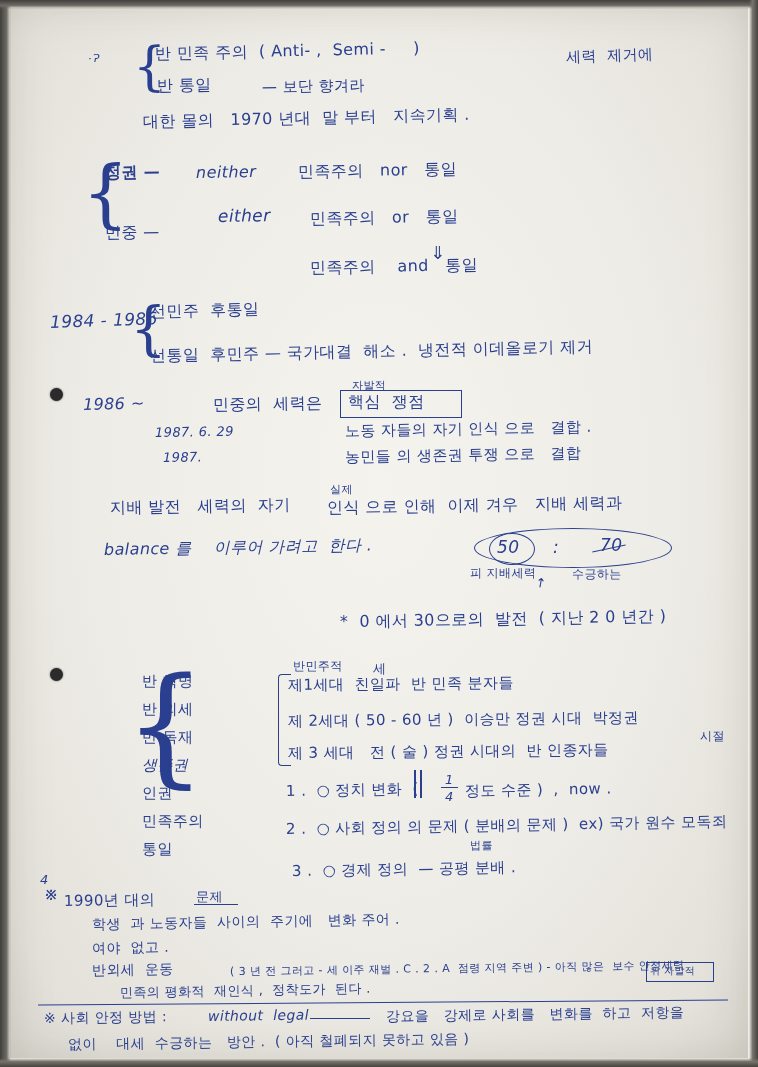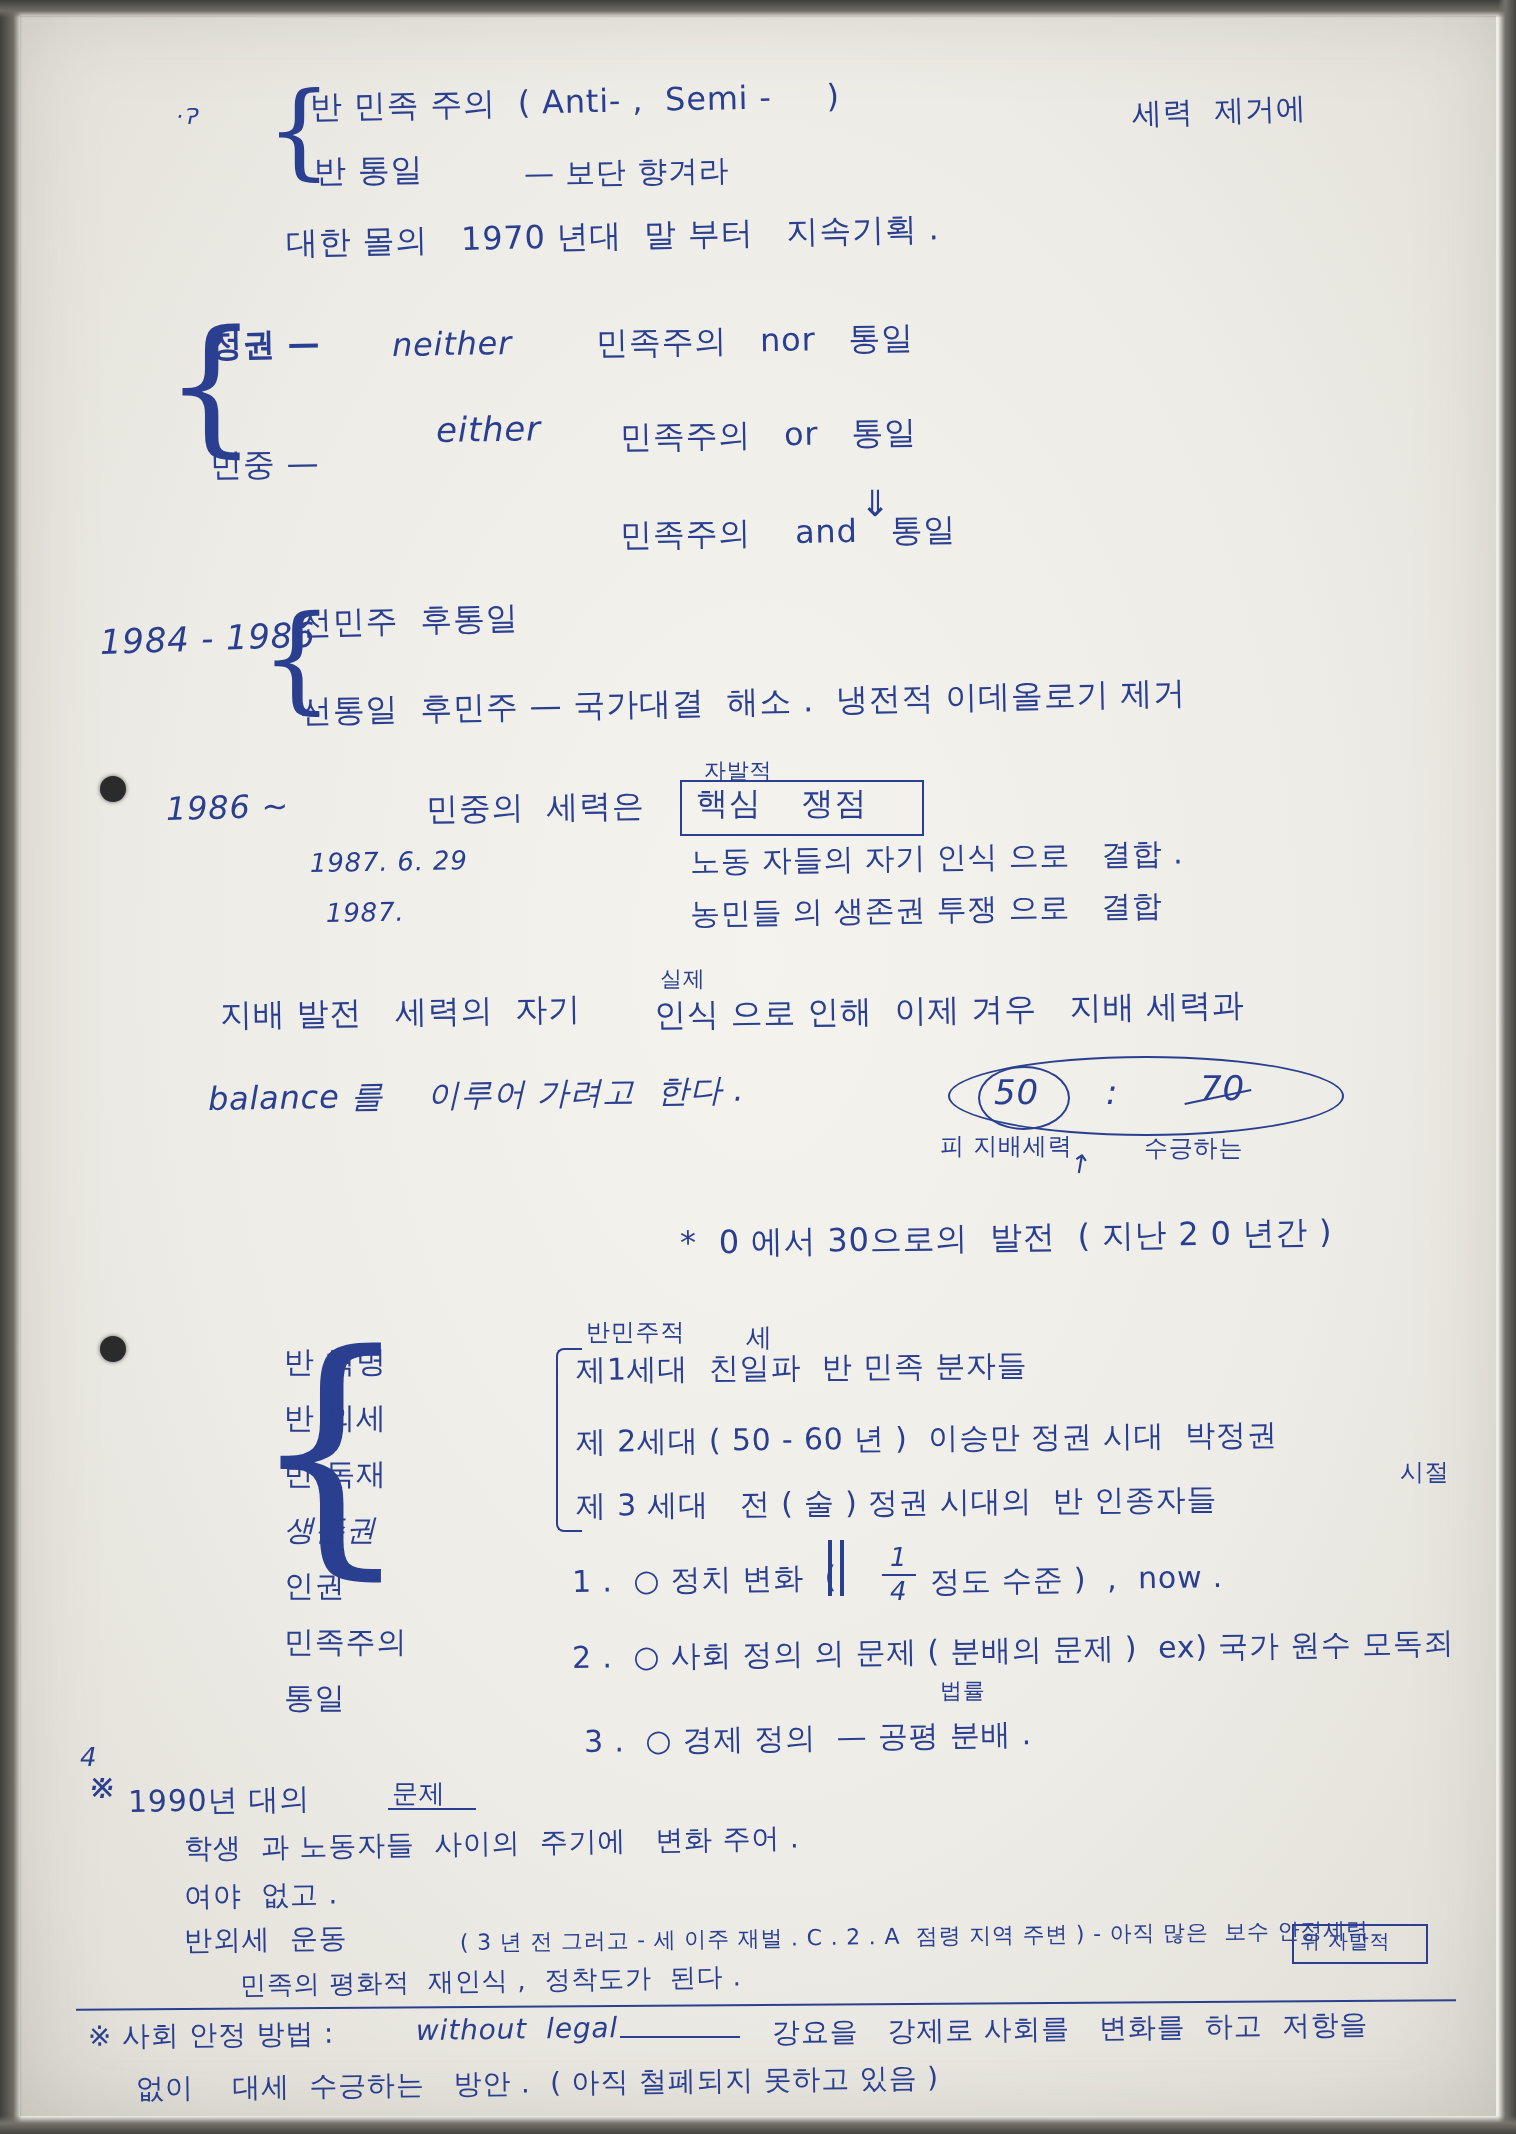--- a/index.html
+++ b/index.html
@@ -149,21 +149,21 @@
 
   <div class="hw s17" style="left:50px; top:312px; transform:rotate(-2deg);">1984 - 1986</div>
   <div class="brace" style="left:130px; top:300px; font-size:58px;">{</div>
   <div class="hw ko s16" style="left:150px; top:302px; transform:rotate(-1.5deg);">선민주  후통일</div>
   <div class="hw ko s16" style="left:150px; top:346px; transform:rotate(-1.2deg);">선통일  후민주 — 국가대결  해소 .  냉전적 이데올로기 제거</div>
 
   <div class="hw s16" style="left:83px; top:395px; transform:rotate(-1.5deg);">1986 ~</div>
   <div class="hw ko s16" style="left:213px; top:395px; transform:rotate(-1deg);">민중의  세력은</div>
   <div class="hw ko s11" style="left:352px; top:378px;">자발적</div>
   <div class="rect-box" style="left:340px; top:390px; width:120px; height:26px;"></div>
-  <div class="hw ko s16" style="left:348px; top:392px;font-family:Liberation Mono, monospace;">핵심  쟁점</div>
+  <div class="hw ko s16" style="left:348px; top:392px;">핵심  쟁점</div>
 
   <div class="hw s13" style="left:155px; top:425px; transform:rotate(-1deg);">1987. 6. 29</div>
   <div class="hw ko s15" style="left:345px; top:422px; transform:rotate(-1deg);">노동 자들의 자기 인식 으로   결합 .</div>
   <div class="hw s13" style="left:163px; top:450px; transform:rotate(-1deg);">1987.</div>
   <div class="hw ko s15" style="left:345px; top:448px; transform:rotate(-1deg);">농민들 의 생존권 투쟁 으로   결합</div>
 
   <div class="hw ko s16" style="left:110px; top:498px; transform:rotate(-1deg);">지배 발전   세력의  자기</div>
   <div class="hw ko s11" style="left:330px; top:482px;">실제</div>
   <div class="hw ko s16" style="left:327px; top:498px; transform:rotate(-1deg);">인식 으로 인해  이제 겨우   지배 세력과</div>
 

